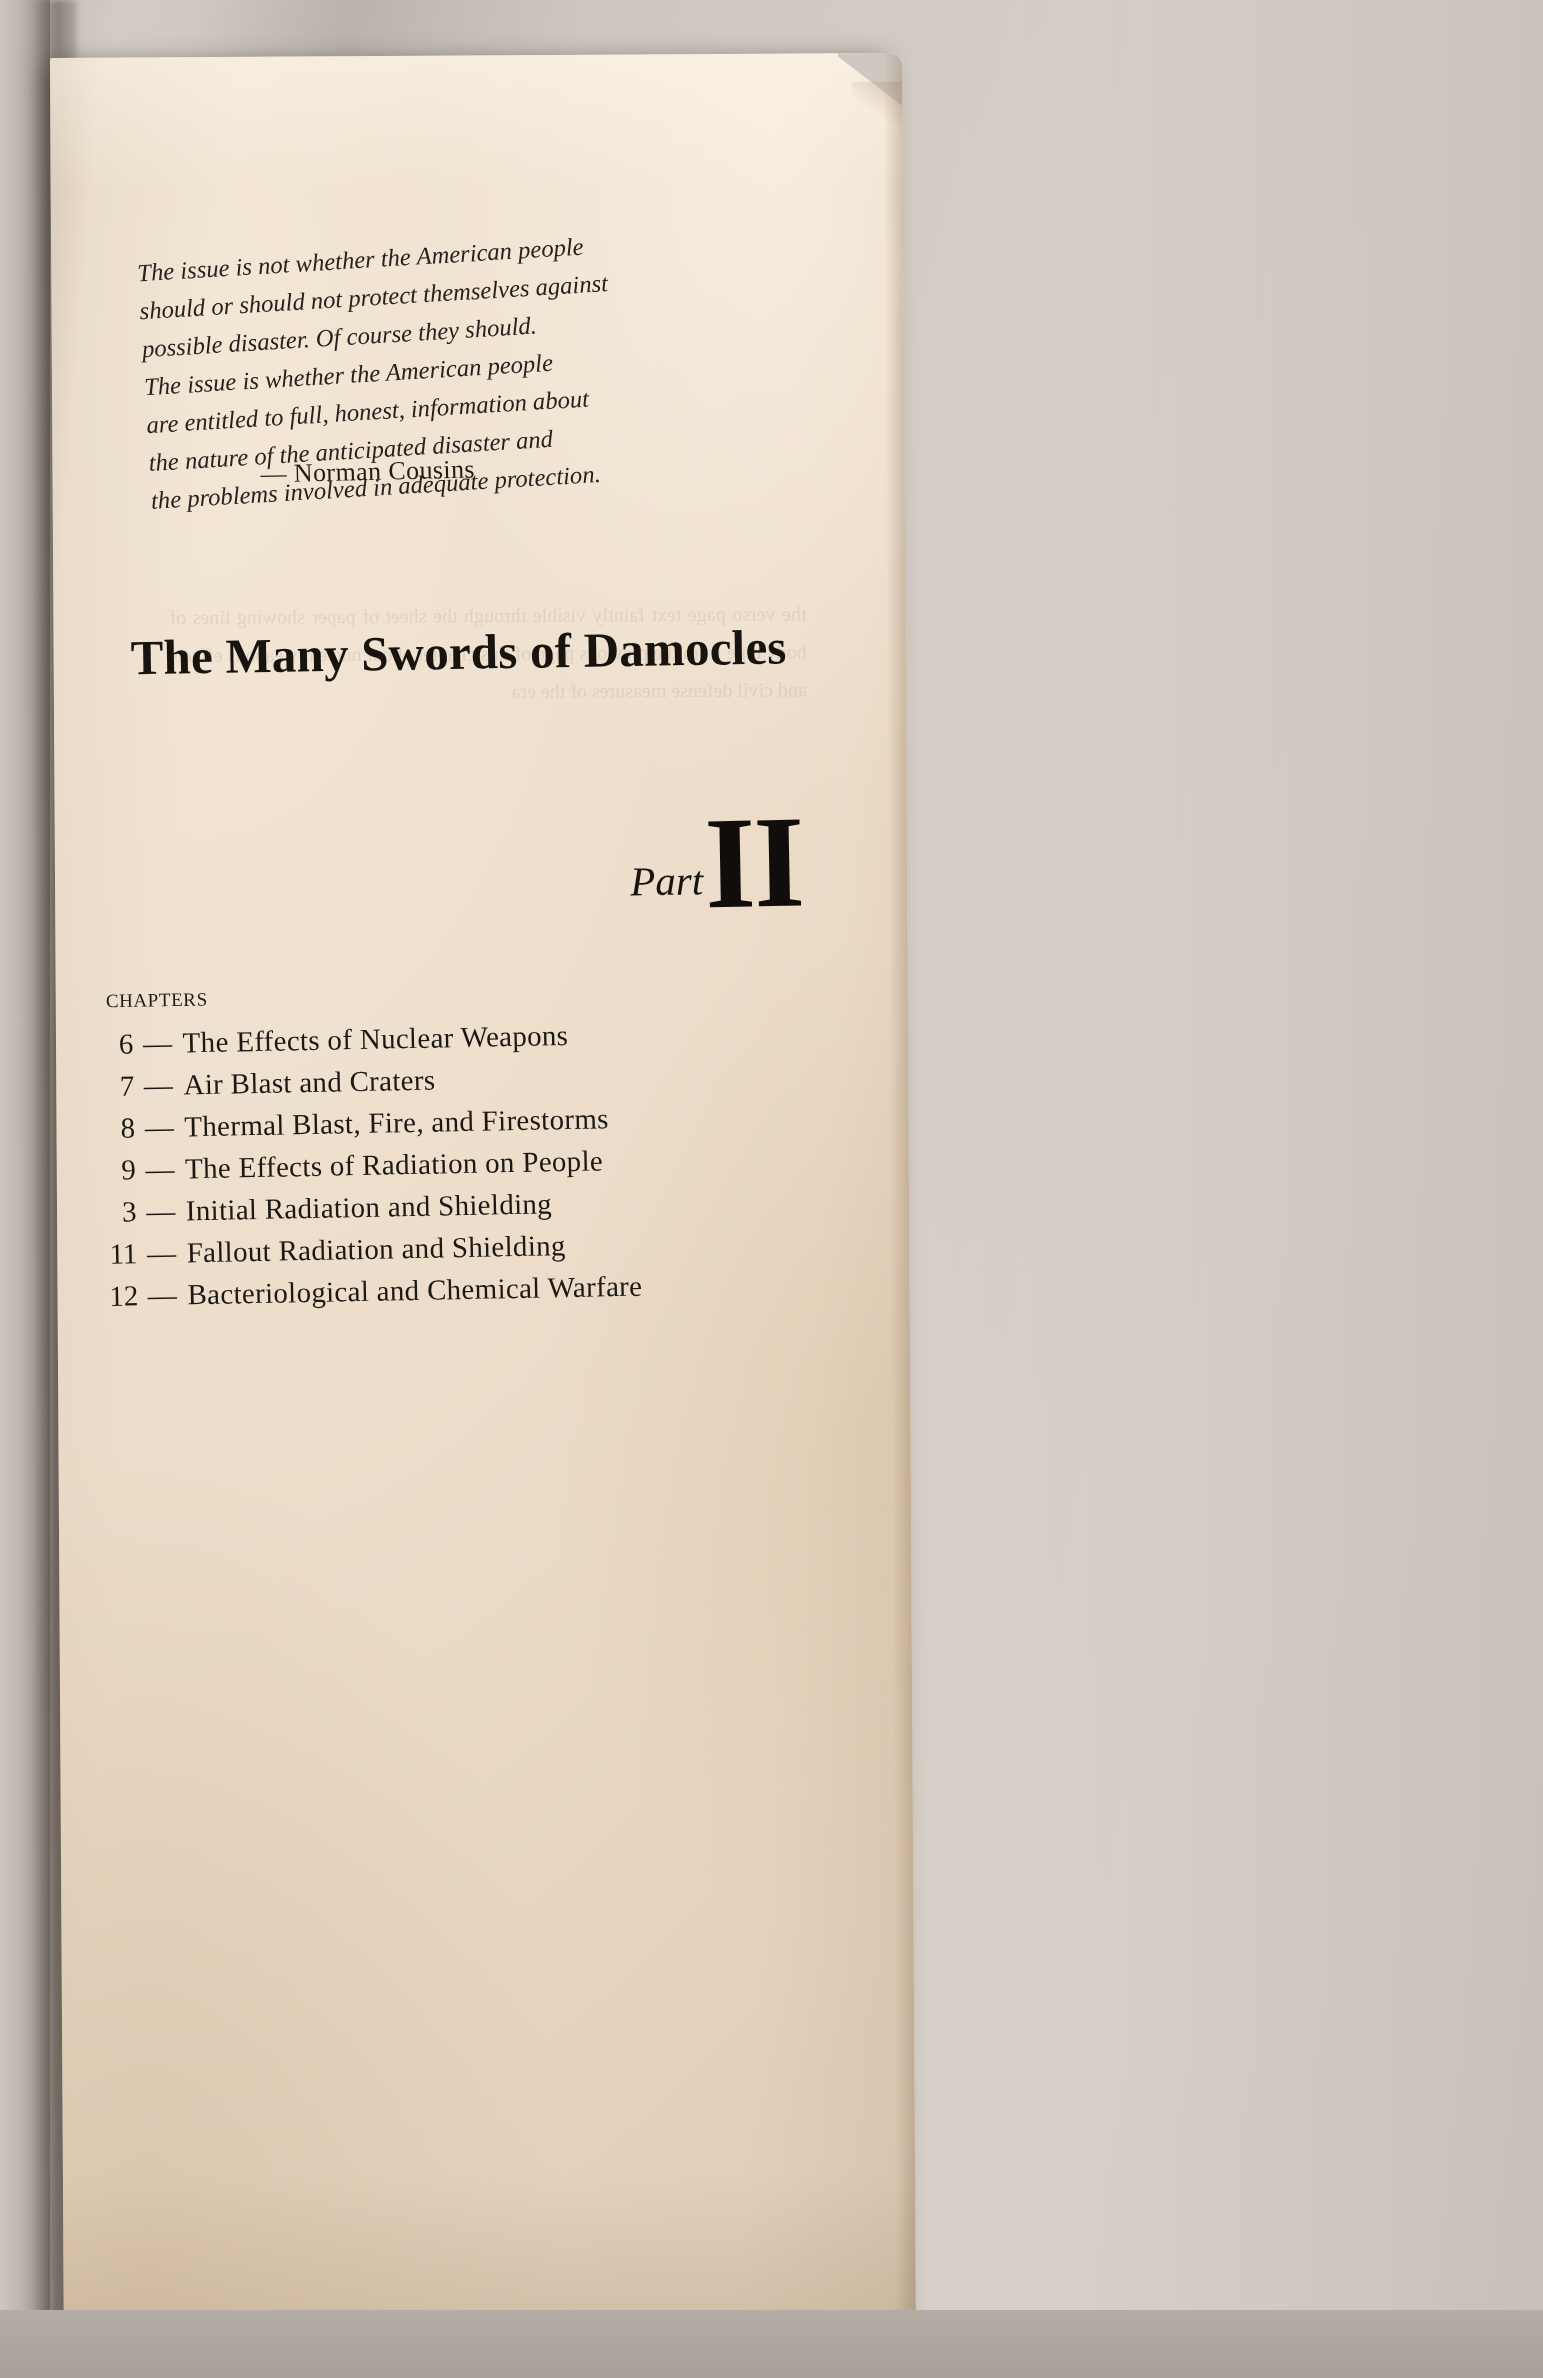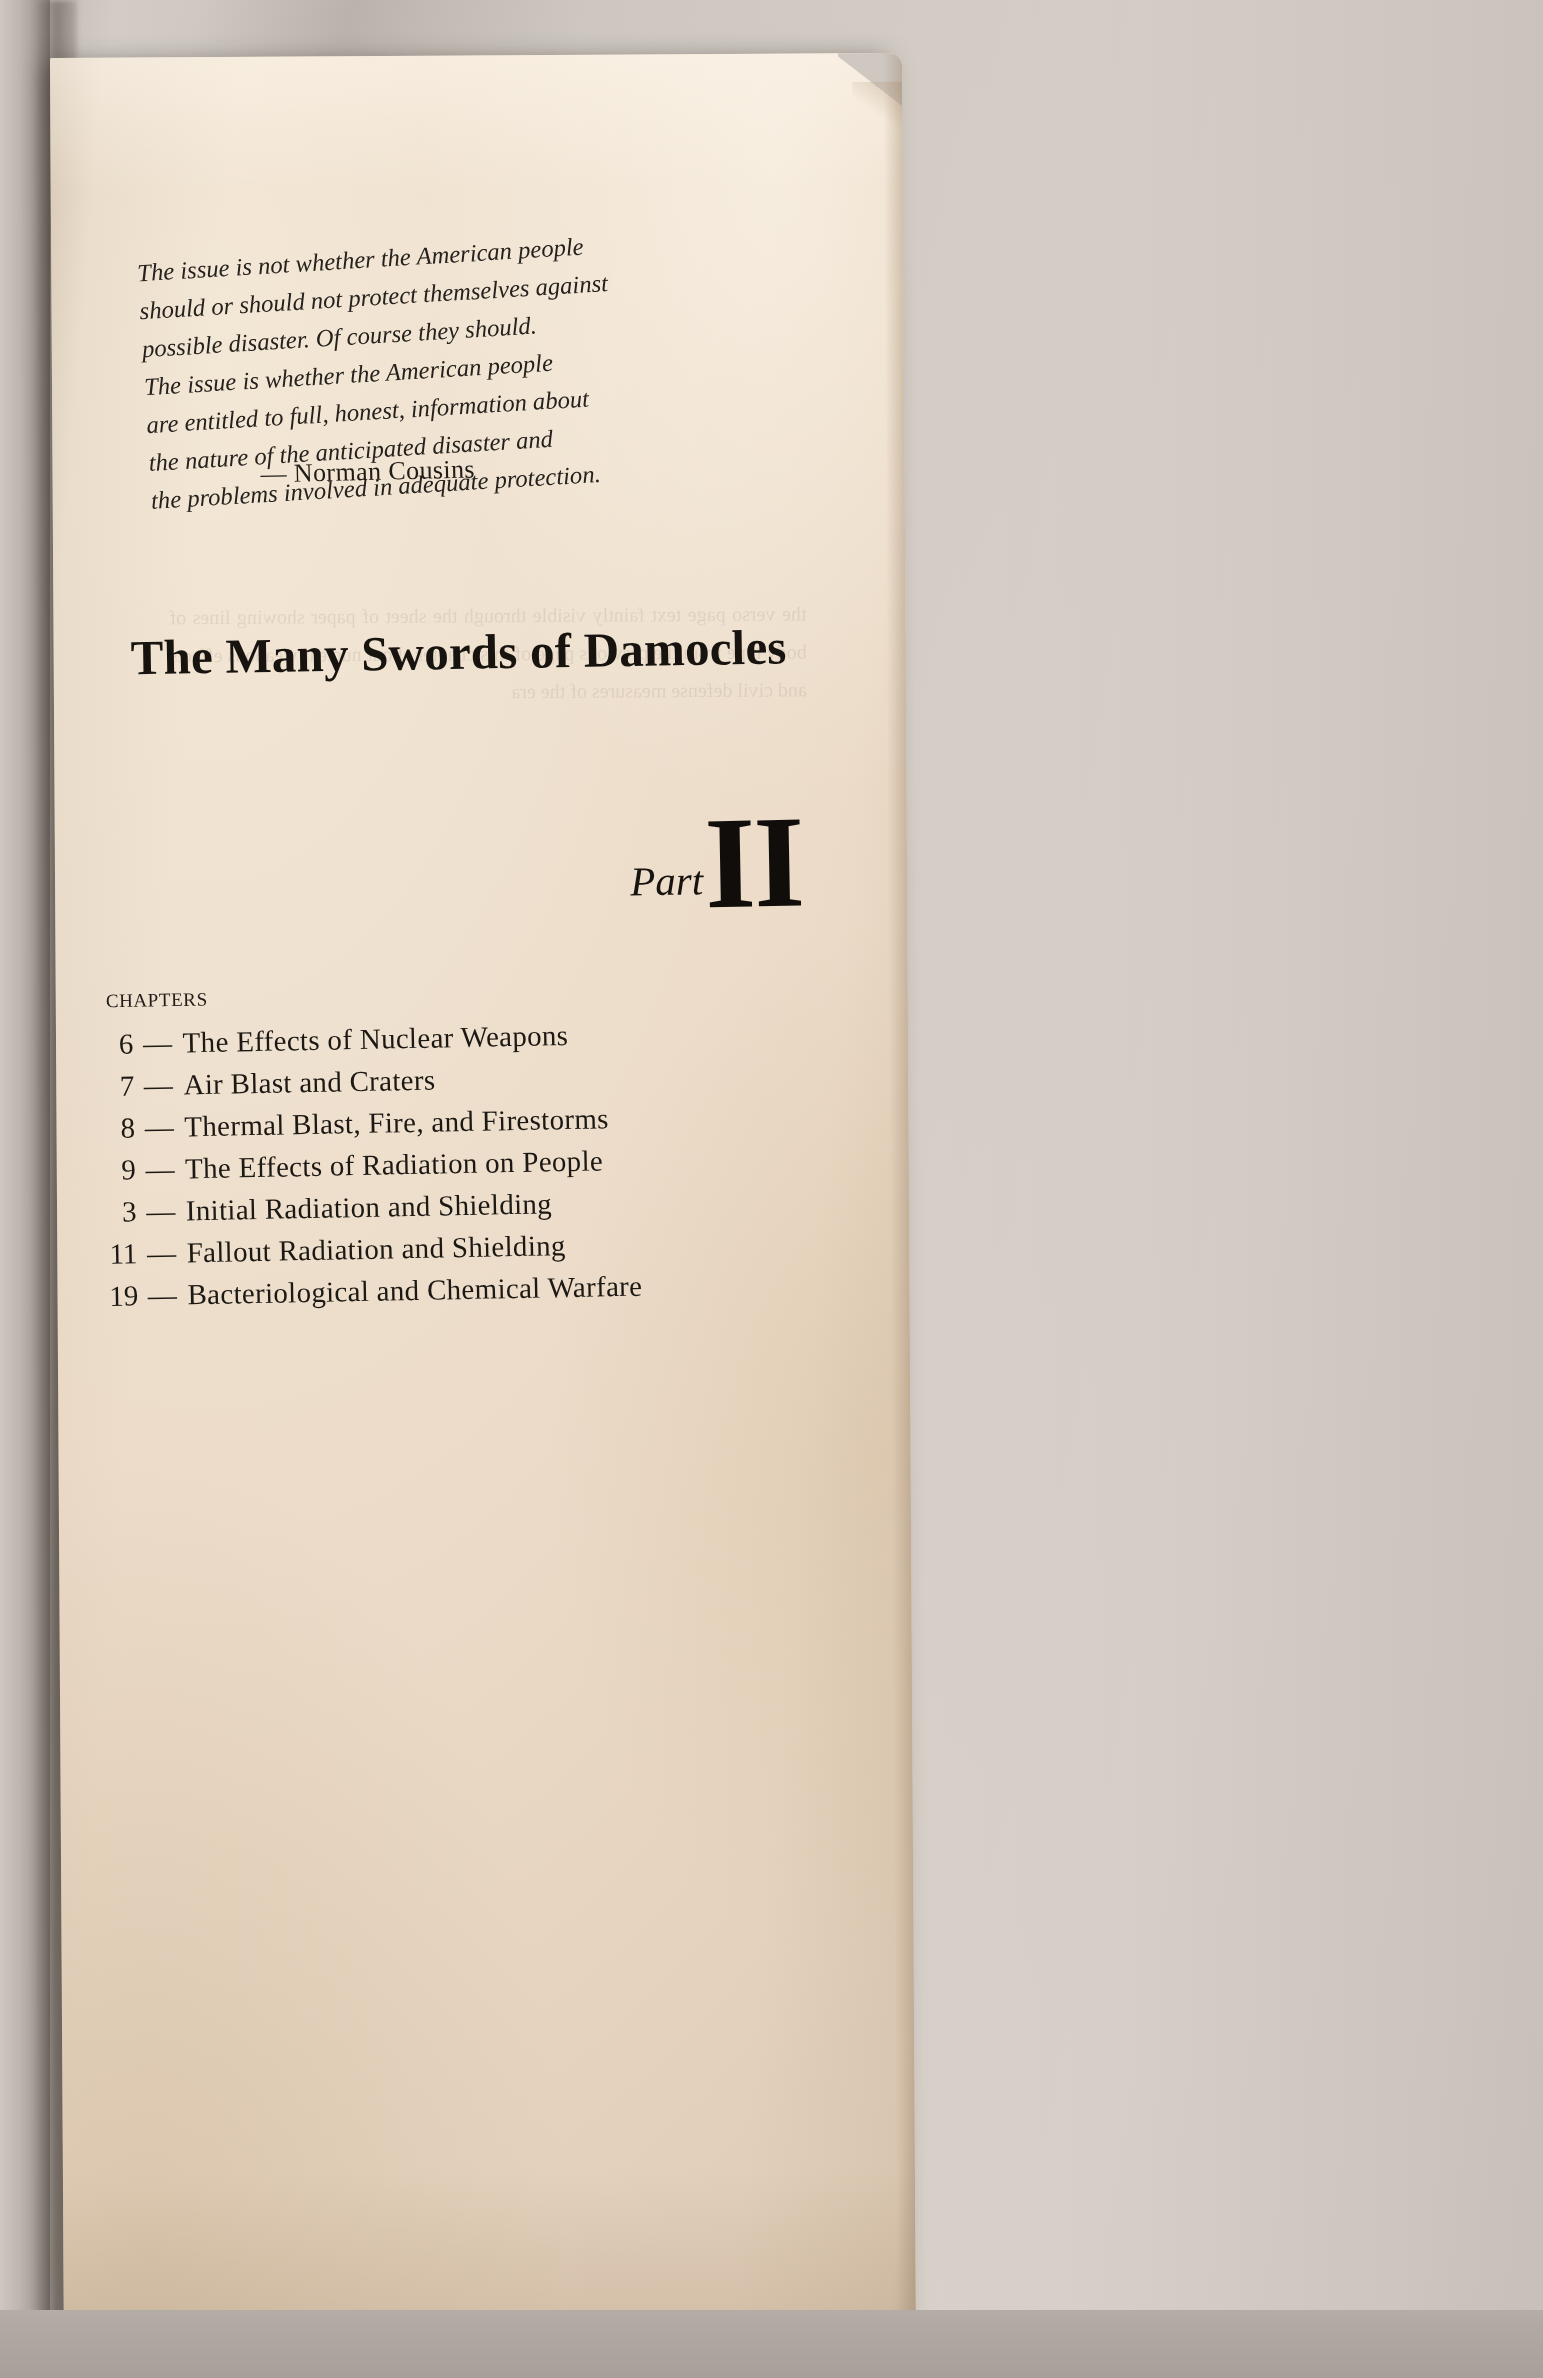--- a/index.html
+++ b/index.html
@@ -331,21 +331,21 @@
             <span class="ch-num">3</span>
             <span class="ch-dash">—</span>
             <span class="ch-title">Initial Radiation and Shielding</span>
           </div>
           <div class="chapter-row">
             <span class="ch-num">11</span>
             <span class="ch-dash">—</span>
             <span class="ch-title">Fallout Radiation and Shielding</span>
           </div>
           <div class="chapter-row">
-            <span class="ch-num">19</span>
+            <span class="ch-num">12</span>
             <span class="ch-dash">—</span>
             <span class="ch-title">Bacteriological and Chemical Warfare</span>
           </div>
         </div>
 
       </div>
 
       <div class="corner-fold"></div>
       <div class="corner-fold2"></div>
       <div class="right-edge"></div>

